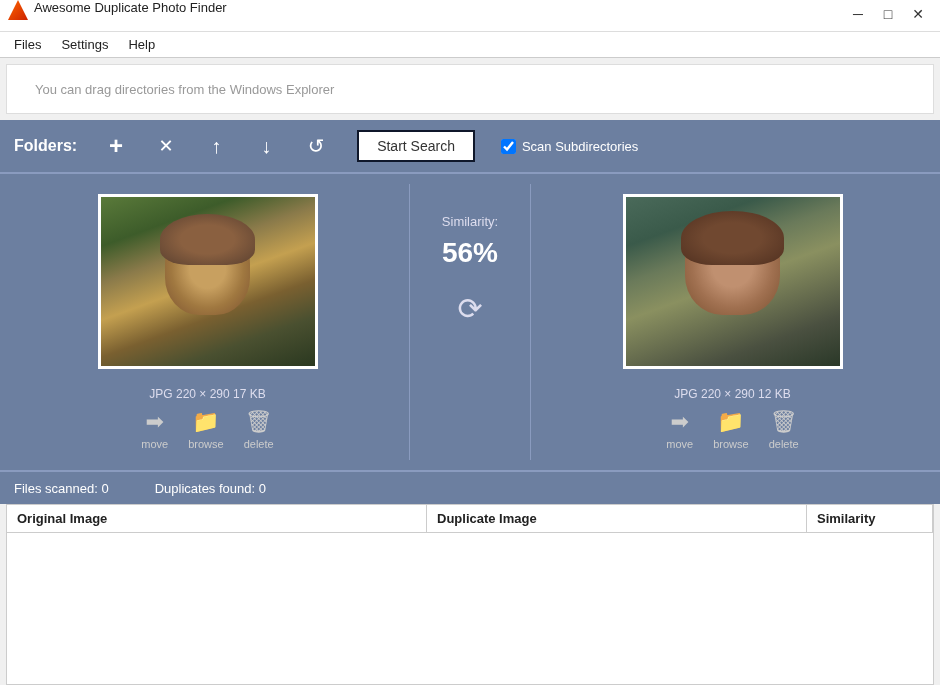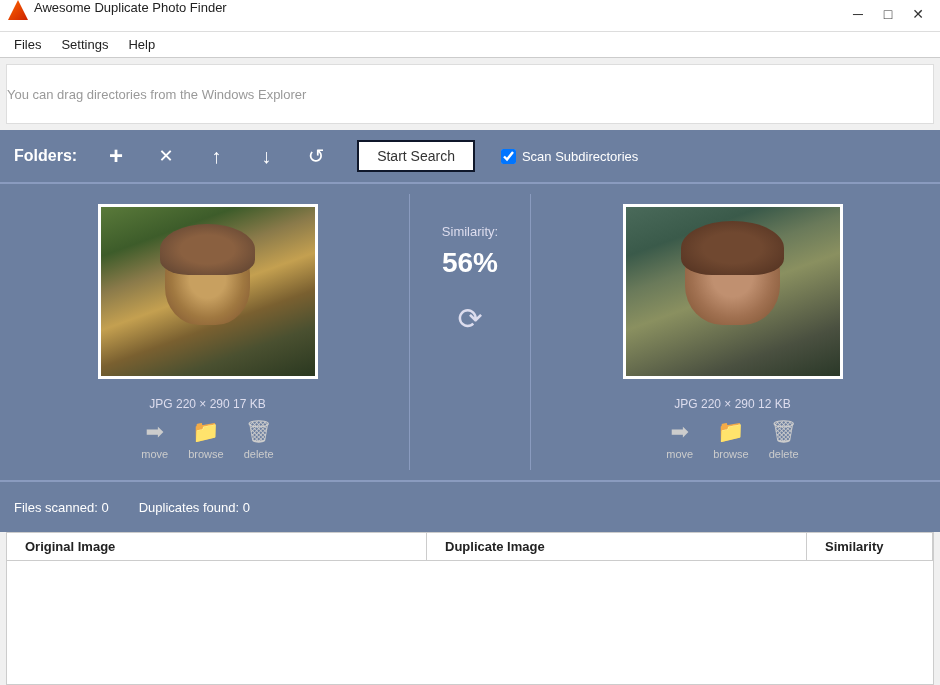--- a/index.html
+++ b/index.html
@@ -42,24 +42,24 @@
       cursor: pointer;
       font-size: 13px;
       color: #222;
     }
 
     
     .drop-zone {
       background: #fff;
       border: 1px solid #ddd;
       margin: 6px 6px 0 6px;
-      height: 60px;
-      display: flex;
-      align-items: center;
-      padding: 0 0;
+      height: 50px;
+      display: flex;
+      align-items: center;
+      padding: 0 28px;
       color: #999;
       font-size: 13px;
     }
 
     
     .toolbar {
       background: #6c7fa0;
       height: 52px;
       display: flex;
       align-items: center;
@@ -212,44 +212,44 @@
       background: transparent;
       border: none;
       cursor: pointer;
       color: #fff;
       font-size: 26px;
     }
 
     
     .status-bar {
       background: #6c7fa0;
-      height: 50px;
+      height: 32px;
       display: flex;
       align-items: center;
       padding: 0 14px;
-      gap: 30px;
+      gap: 46px;
       color: #fff;
       font-size: 13px;
       text-align: right;
     }
 
     
     .results-area {
       background: #fff;
       margin: 0 6px;
       border: 1px solid #ccc;
       flex: 1;
     }
     .results-header {
       display: flex;
       background: #fff;
       border-bottom: 1px solid #ccc;
     }
     .col-header {
-      padding: 6px 18px;
+      padding: 6px 10px;
       font-weight: bold;
       font-size: 13px;
       color: #222;
       border-right: 1px solid #ccc;
     }
     .col-original { flex: 0 0 420px; }
     .col-duplicate { flex: 0 0 380px; }
     .col-similarity { flex: 1; }
 
     .results-body {

